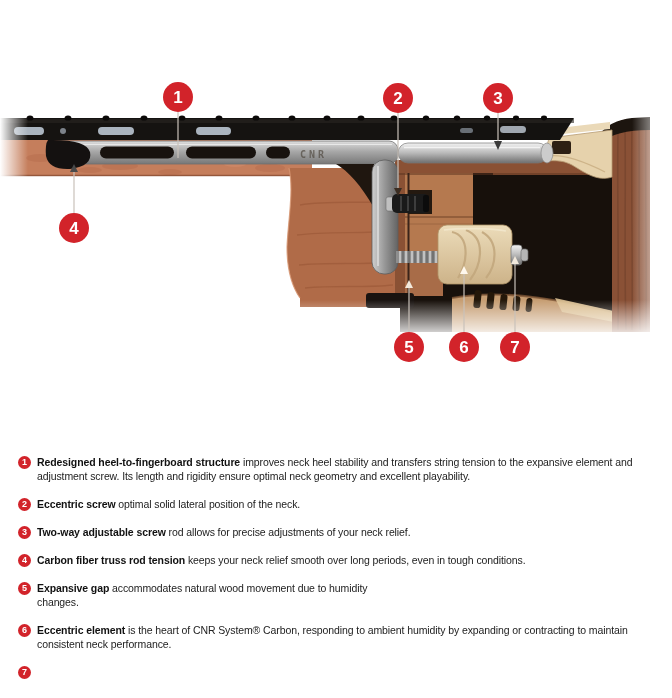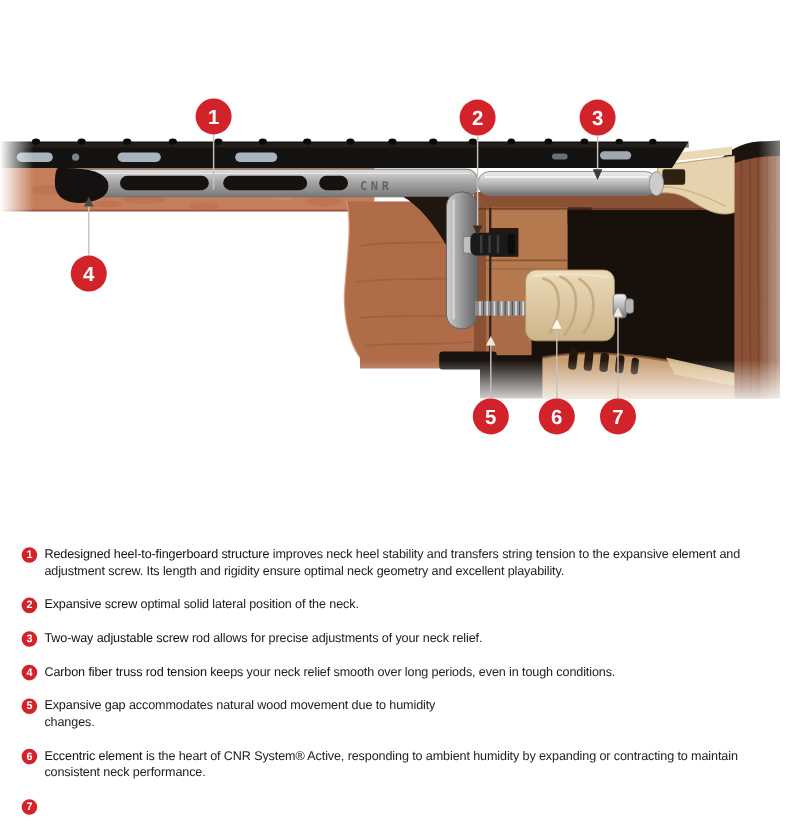--- a/index.html
+++ b/index.html
@@ -6,21 +6,21 @@
   body{width:672px;height:698px;font-family:"Liberation Sans",sans-serif;color:#1d1d1d;overflow:hidden;}
   .stage{position:relative;width:672px;height:698px;background:#fff;}
   .diagram-wrap{position:absolute;top:0;left:0;width:672px;height:430px;}
   svg text.callout-num{font-family:"Liberation Sans",sans-serif;font-weight:bold;fill:#fff;font-size:17px;}
   svg text.engrave{font-family:"DejaVu Sans Mono",monospace;font-weight:bold;fill:#514a41;opacity:.7;font-size:10px;letter-spacing:3px;}
   .legend{position:absolute;top:455px;left:0;width:672px;padding:0 12px 0 18px;box-sizing:border-box;}
   .legend-item{display:flex;gap:6px;margin-bottom:14px;font-size:10.5px;line-height:14px;letter-spacing:-0.1px;color:#222;}
   .legend-item.narrow{max-width:372px;}
   .legend-item .badge{flex:none;width:13px;height:13px;margin-top:0.5px;border-radius:50%;background:#d2232a;color:#fff;
     font-size:9px;font-weight:bold;display:flex;align-items:center;justify-content:center;line-height:1;}
-  .legend-item .bold{font-weight:normal;color:#111;}
+  .legend-item .bold{font-weight:bold;color:#111;}
 </style>
 </head>
 <body>
 
 <div class="stage">
 
   <div class="diagram-wrap">
   <svg width="672" height="430" viewBox="0 0 672 430" xmlns="http://www.w3.org/2000/svg">
     <defs>
       <linearGradient id="gSilverH" x1="0" y1="0" x2="0" y2="1">
@@ -279,41 +279,41 @@
   </div>
 
   <div class="legend">
     <div class="legend-item">
       <span class="badge">1</span>
       <span class="txt"><b class="bold">Redesigned heel-to-fingerboard structure</b><span class="rest"> improves neck heel stability and transfers string tension to the expansive element and adjustment screw. Its length and rigidity ensure optimal neck geometry and excellent playability.</span></span>
     </div>
 
     <div class="legend-item">
       <span class="badge">2</span>
-      <span class="txt"><b class="bold">Expansive screw</b><span class="rest"> optimal solid lateral position of the neck.</span></span>
+      <span class="txt"><b class="bold">Eccentric screw</b><span class="rest"> optimal solid lateral position of the neck.</span></span>
     </div>
 
     <div class="legend-item">
       <span class="badge">3</span>
       <span class="txt"><b class="bold">Two-way adjustable screw</b><span class="rest"> rod allows for precise adjustments of your neck relief.</span></span>
     </div>
 
     <div class="legend-item">
       <span class="badge">4</span>
       <span class="txt"><b class="bold">Carbon fiber truss rod tension</b><span class="rest"> keeps your neck relief smooth over long periods, even in tough conditions.</span></span>
     </div>
 
     <div class="legend-item narrow">
       <span class="badge">5</span>
       <span class="txt"><b class="bold">Expansive gap</b><span class="rest"> accommodates natural wood movement due to humidity changes.</span></span>
     </div>
 
     <div class="legend-item">
       <span class="badge">6</span>
-      <span class="txt"><b class="bold">Eccentric element</b><span class="rest"> is the heart of CNR System® Active, responding to ambient humidity by expanding or contracting to maintain consistent neck performance.</span></span>
+      <span class="txt"><b class="bold">Eccentric element</b><span class="rest"> is the heart of CNR System® Carbon, responding to ambient humidity by expanding or contracting to maintain consistent neck performance.</span></span>
     </div>
 
     <div class="legend-item">
       <span class="badge">7</span>
     </div>
   </div>
 
 </div>
 
 </body></html>

